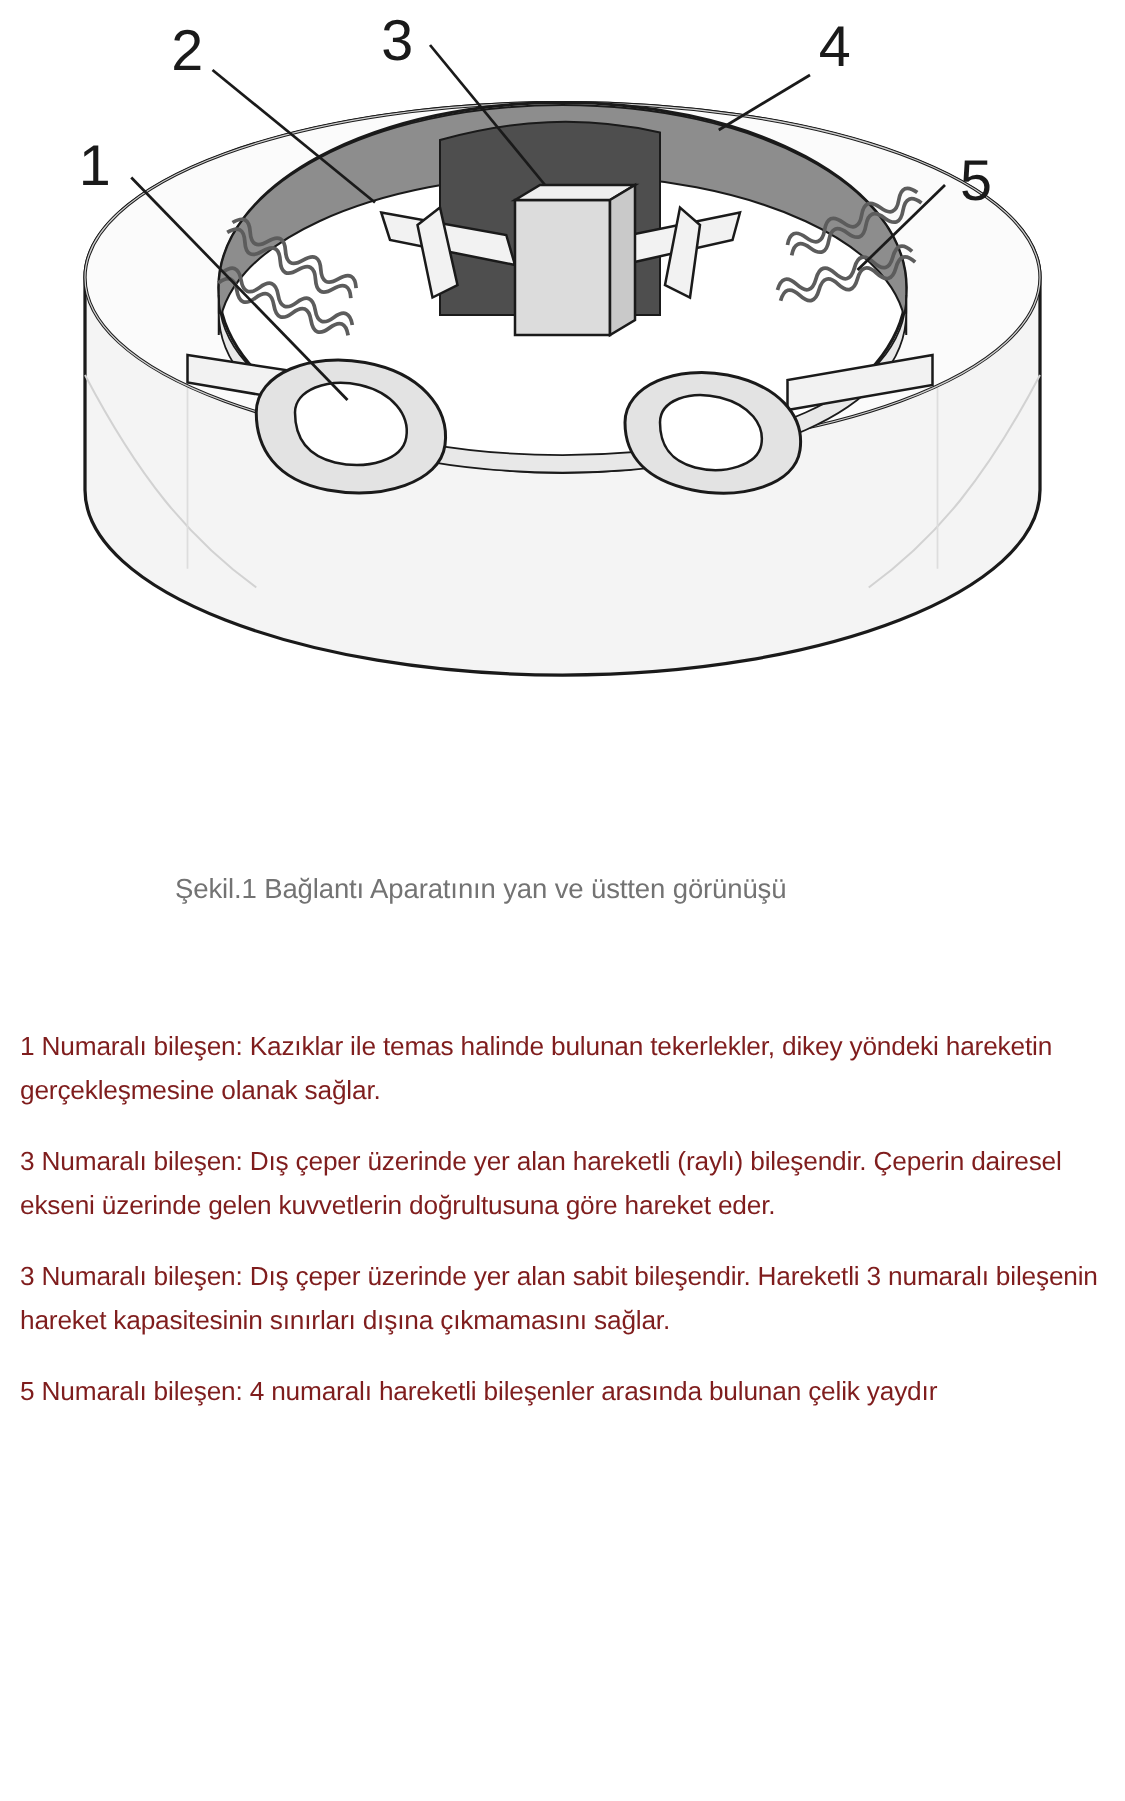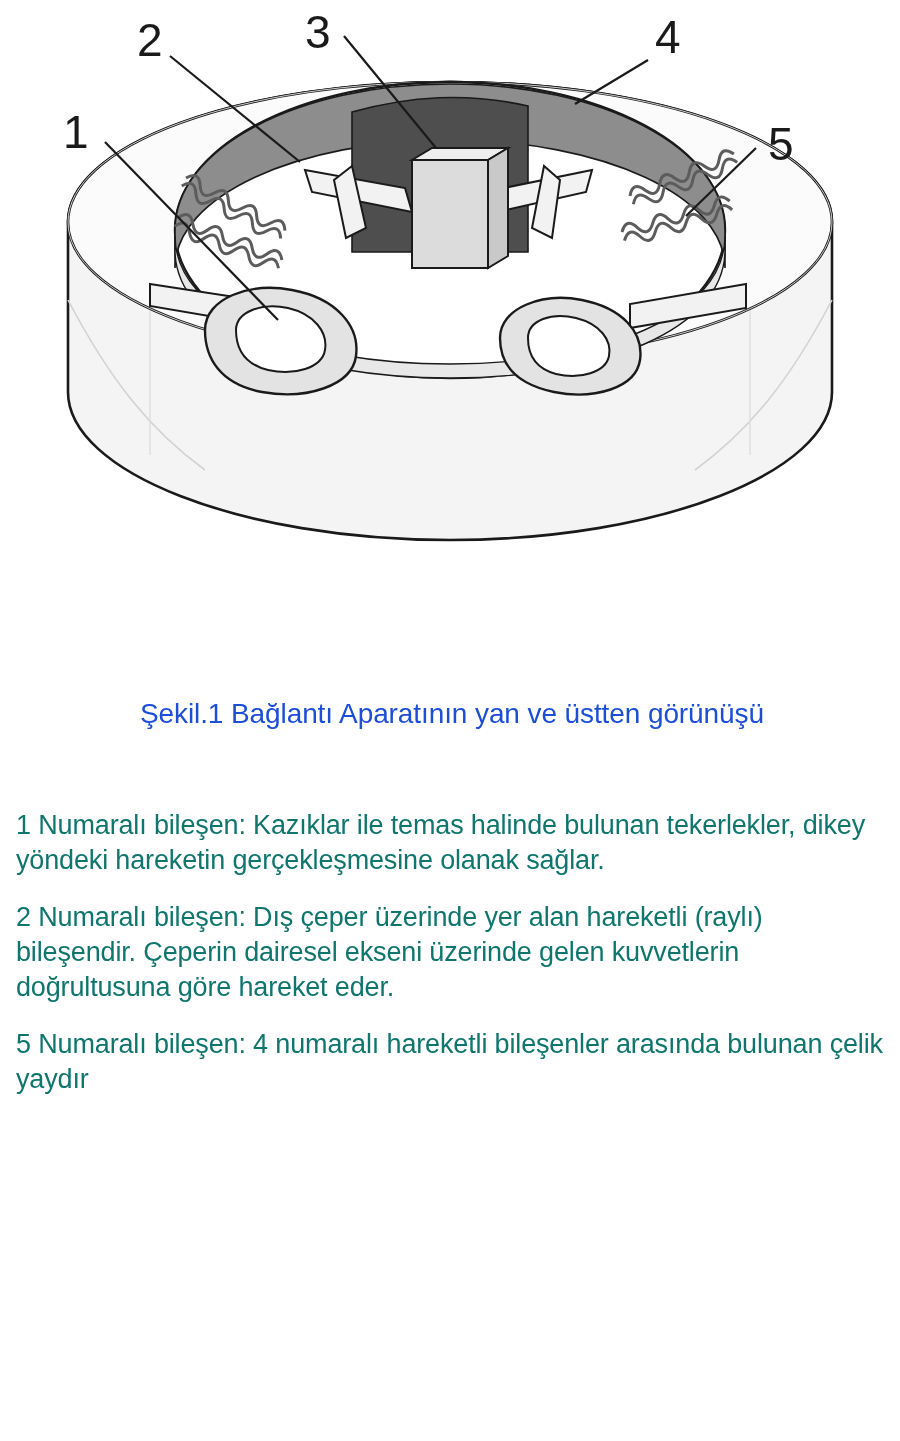--- a/index.html
+++ b/index.html
@@ -32,39 +32,39 @@
     display: block;
     width: 900px;
     height: 690px;
   }
 
   
   .caption {
     position: absolute;
     top: 698px;
     left: 140px;
-    font-size: 28px;
+    font-size: 22px;
     letter-spacing: -0.1px;
-    color: #1d4ed8;
+    color: #737373;
     white-space: nowrap;
     text-align: right;
   }
 
   
   .body-text {
     position: absolute;
     top: 808px;
     left: 16px;
     width: 872px;
   }
   .para {
-    font-size: 27px;
+    font-size: 21px;
     line-height: 35px;
-    color: #0f766e;
-    margin: 0 0 22px 0;
+    color: #7f1d1d;
+    margin: 12px 0 22px 0;
     text-align: left;
     letter-spacing: -0.15px;
   }
   .para:last-child { margin-bottom: 0; }
 </style>
 </head>
 <body>
 
 <div class="page">
 
@@ -176,17 +176,18 @@
         <text x="655" y="53">4</text>
         <text x="768" y="160">5</text>
       </g>
     </svg>
   </div>
 
   <div class="caption">Şekil.1 Bağlantı Aparatının yan ve üstten görünüşü</div>
 
   <div class="body-text">
     <p class="para">1 Numaralı bileşen: Kazıklar ile temas halinde bulunan tekerlekler, dikey yöndeki hareketin gerçekleşmesine olanak sağlar.</p>
-    <p class="para">2 Numaralı bileşen: Dış çeper üzerinde yer alan hareketli (raylı) bileşendir. Çeperin dairesel ekseni üzerinde gelen kuvvetlerin doğrultusuna göre hareket eder.</p>
+    <p class="para">3 Numaralı bileşen: Dış çeper üzerinde yer alan hareketli (raylı) bileşendir. Çeperin dairesel ekseni üzerinde gelen kuvvetlerin doğrultusuna göre hareket eder.</p>
+    <p class="para">3 Numaralı bileşen: Dış çeper üzerinde yer alan sabit bileşendir. Hareketli 3 numaralı bileşenin hareket kapasitesinin sınırları dışına çıkmamasını sağlar.</p>
     <p class="para">5 Numaralı bileşen: 4 numaralı hareketli bileşenler arasında bulunan çelik yaydır</p>
   </div>
 
 </div>
 
 </body></html>

